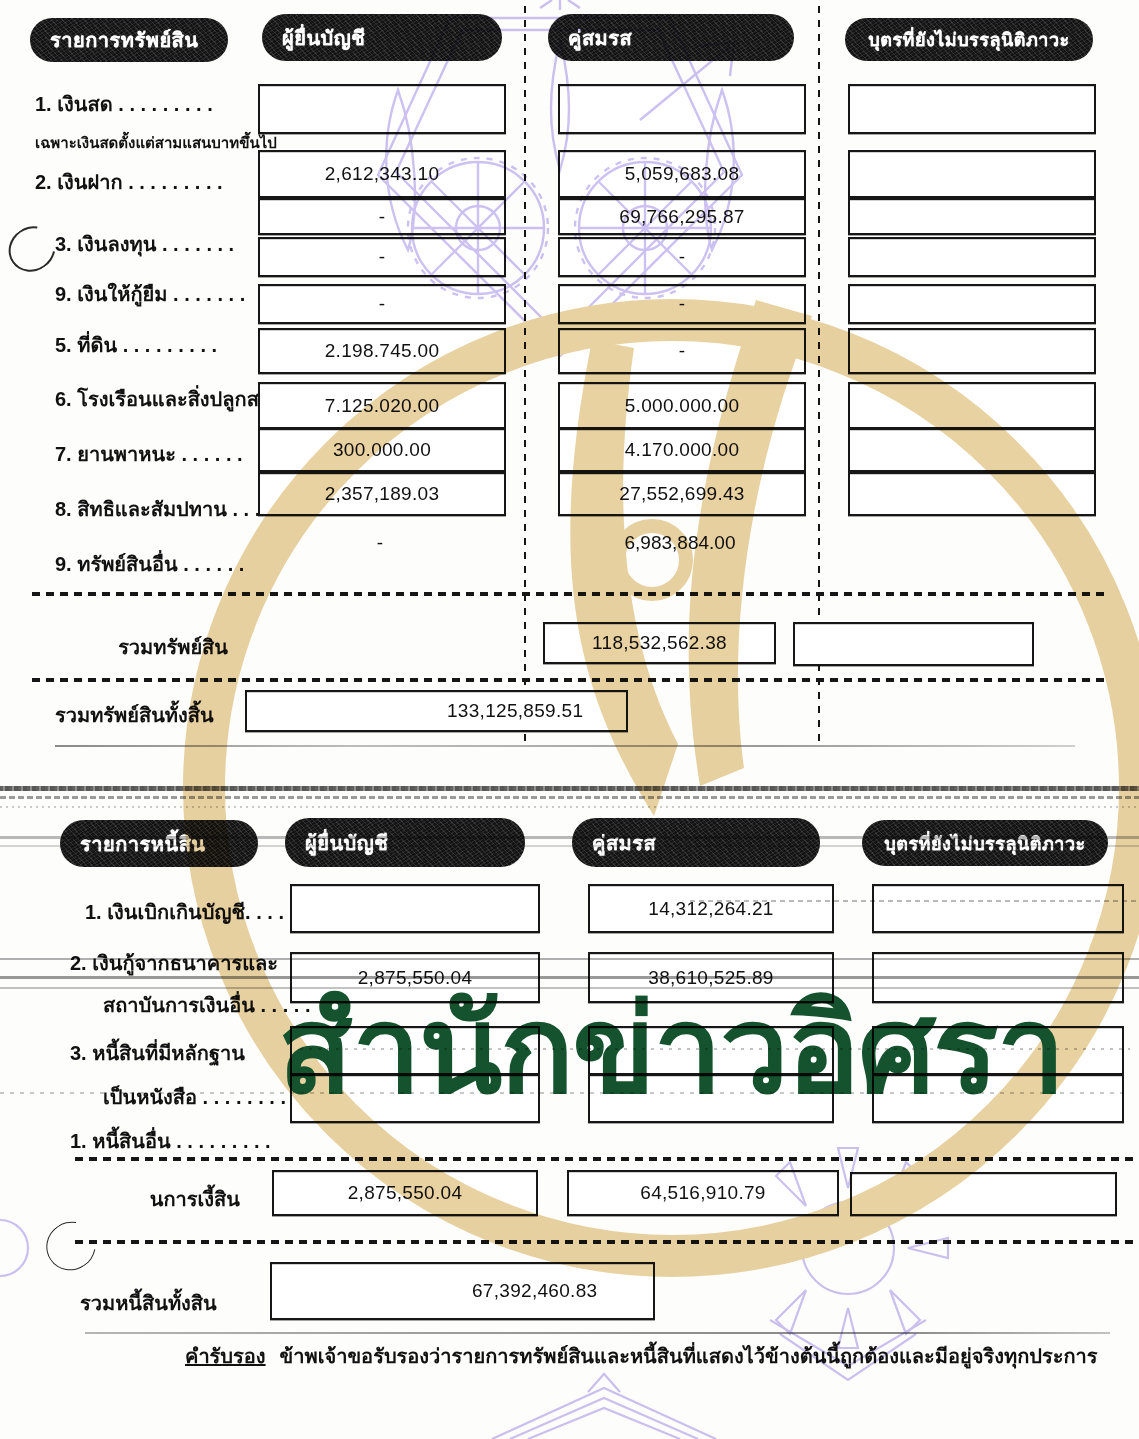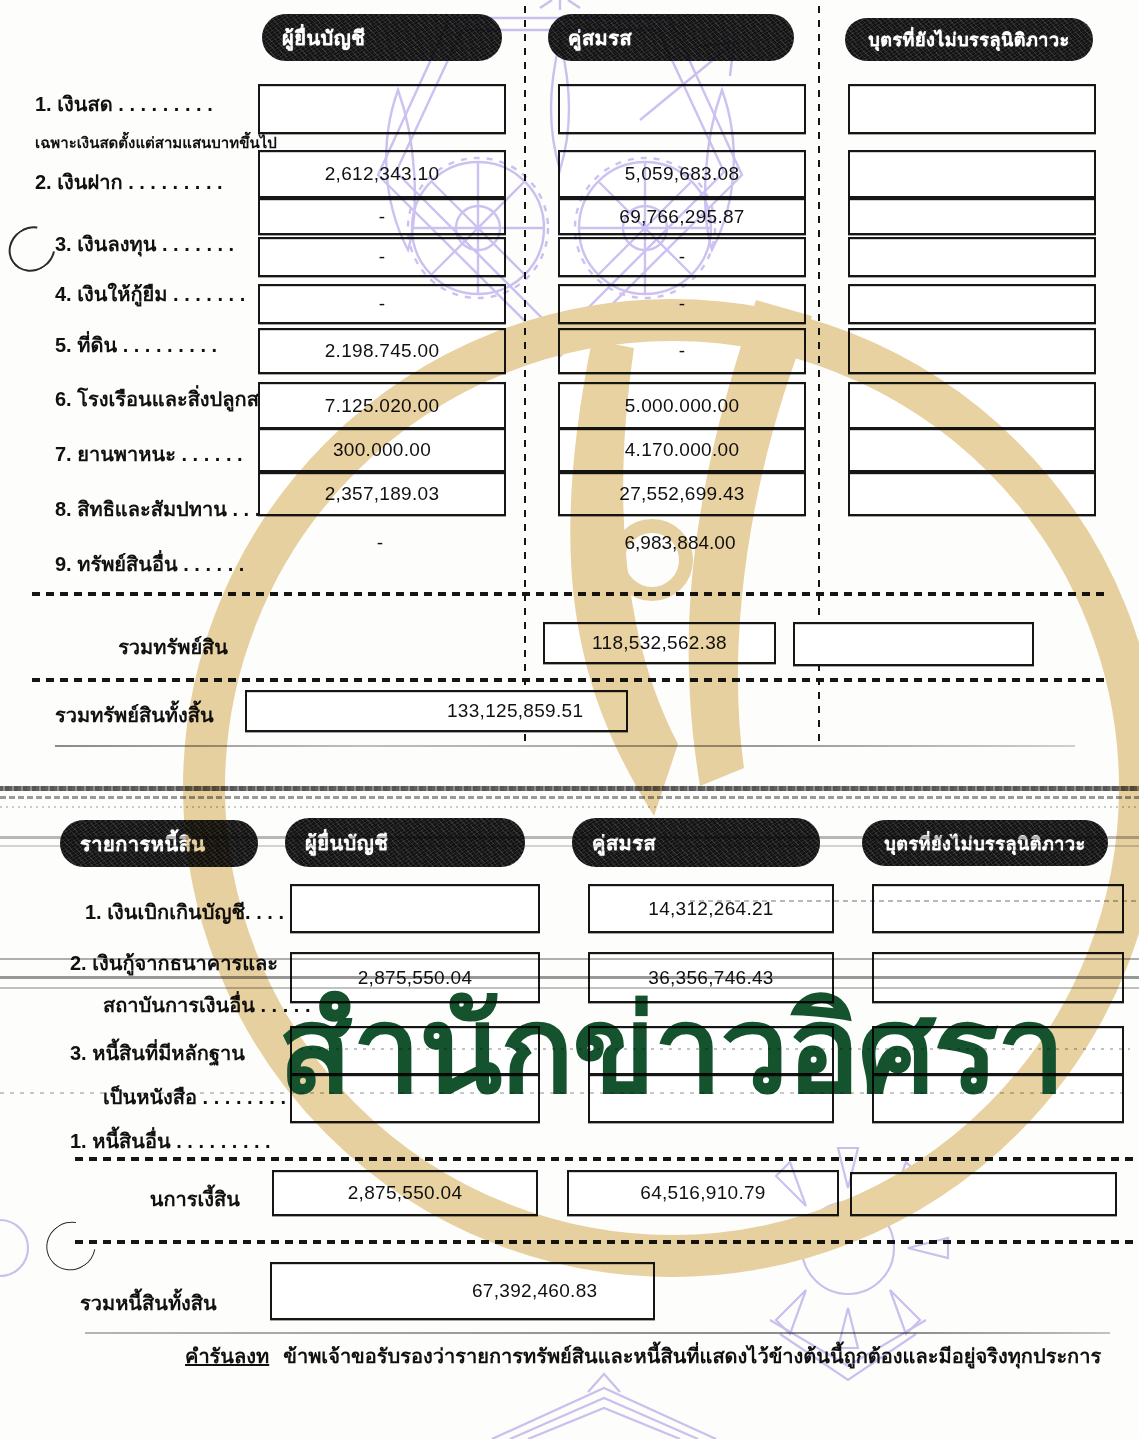--- a/index.html
+++ b/index.html
@@ -83,39 +83,42 @@
       </g>
     </svg>
     <div class="wm-thai" style="color:#14532d;text-align:center;">สำนักข่าวอิศรา</div>
   </div>
 
   <div class="content">
 
     <div class="vline" style="left:524px;top:6px;height:736px;"></div>
     <div class="vline" style="left:818px;top:6px;height:736px;"></div>
 
+    <div class="badge" style="left:30px;top:18px;width:198px;height:44px;font-size:20px;">
+        <span>รายการทรัพย์สิน</span>
+      </div>
     <div class="badge" style="left:262px;top:14px;width:240px;height:47px;font-size:20px;">
         <span>ผู้ยื่นบัญชี</span>
       </div>
     <div class="badge" style="left:548px;top:14px;width:246px;height:47px;font-size:20px;">
         <span>คู่สมรส</span>
       </div>
     <div class="badge center" style="left:845px;top:18px;width:248px;height:43px;font-size:18px;">
         <span>บุตรที่ยังไม่บรรลุนิติภาวะ</span>
       </div>
 
     <div class="note" style="left:35px;top:131px;">เฉพาะเงินสดตั้งแต่สามแสนบาทขึ้นไป</div>
 
     <div class="punch" style="left:8px;top:227px;width:44px;height:40px;"></div>
 
     <div id="asset-rows">
         <div class="rowlabel" style="left: 35px; top: 88px;">1. เงินสด  .  .  .  .  .  .  .  .  .</div>
         <div class="rowlabel" style="left: 35px; top: 166px;">2. เงินฝาก  .  .  .  .  .  .  .   .  .</div>
         <div class="rowlabel" style="left: 55px; top: 228px;">3.  เงินลงทุน  .  .  .  .  .  .  .</div>
-        <div class="rowlabel" style="left: 55px; top: 278px;">4.  เงินให้กู้ยืม  .  .  .  .  .  .  .</div>
+        <div class="rowlabel" style="left: 55px; top: 278px;">9.  เงินให้กู้ยืม  .  .  .  .  .  .  .</div>
         <div class="rowlabel" style="left: 55px; top: 329px;">5.  ที่ดิน  .  .  .  .  .  .  .   .  .</div>
         <div class="rowlabel" style="left: 55px; top: 383px;">6.  โรงเรือนและสิ่งปลูกสร้าง</div>
         <div class="rowlabel" style="left: 55px; top: 438px;">7.  ยานพาหนะ  .  .  .  .  .  .</div>
         <div class="rowlabel" style="left: 55px; top: 493px;">8.  สิทธิและสัมปทาน   .  .  .</div>
         <div class="rowlabel" style="left: 55px; top: 548px;">9.  ทรัพย์สินอื่น  .  .  .  .  .  .</div>
         <div class="cellbox" style="left: 258px; top: 84px; width: 244px; height: 46px;"></div>
         <div class="cellbox" style="left: 558px; top: 84px; width: 244px; height: 46px;"></div>
         <div class="cellbox" style="left: 848px; top: 84px; width: 244px; height: 46px;"></div>
         <div class="cellbox" style="left: 258px; top: 150px; width: 244px; height: 44px;">2,612,343.10</div>
         <div class="cellbox" style="left: 558px; top: 150px; width: 244px; height: 44px;">5,059,683.08</div>
@@ -174,21 +177,21 @@
         <div class="rowlabel" style="left: 85px; top: 896px;">1. เงินเบิกเกินบัญชี. . . . . .</div>
         <div class="rowlabel" style="left: 70px; top: 947px;">2. เงินกู้จากธนาคารและ</div>
         <div class="rowlabel" style="left: 103px; top: 989px;">สถาบันการเงินอื่น  . . . . .</div>
         <div class="rowlabel" style="left: 70px; top: 1037px;">3.  หนี้สินที่มีหลักฐาน</div>
         <div class="rowlabel" style="left: 103px; top: 1081px;">เป็นหนังสือ . . . . . . . .</div>
         <div class="rowlabel" style="left: 70px; top: 1125px;">1.  หนี้สินอื่น  . . . . . . . . .</div>
         <div class="cellbox" style="left: 290px; top: 884px; width: 246px; height: 45px;"></div>
         <div class="cellbox" style="left: 588px; top: 884px; width: 242px; height: 45px;">14,312,264.21</div>
         <div class="cellbox" style="left: 872px; top: 884px; width: 248px; height: 45px;"></div>
         <div class="cellbox" style="left: 290px; top: 952px; width: 246px; height: 47px;">2,875,550.04</div>
-        <div class="cellbox" style="left: 588px; top: 952px; width: 242px; height: 47px;">36,356,746.43</div>
+        <div class="cellbox" style="left: 588px; top: 952px; width: 242px; height: 47px;">38,610,525.89</div>
         <div class="cellbox" style="left: 872px; top: 952px; width: 248px; height: 47px;"></div>
         <div class="cellbox" style="left: 290px; top: 1026px; width: 246px; height: 45px;"></div>
         <div class="cellbox" style="left: 588px; top: 1026px; width: 242px; height: 45px;"></div>
         <div class="cellbox" style="left: 872px; top: 1026px; width: 248px; height: 45px;"></div>
         <div class="cellbox" style="left: 290px; top: 1074px; width: 246px; height: 45px;"></div>
         <div class="cellbox" style="left: 588px; top: 1074px; width: 242px; height: 45px;"></div>
         <div class="cellbox" style="left: 872px; top: 1074px; width: 248px; height: 45px;"></div>
       </div>
 
     <div class="hdash" style="left:75px;top:1157px;width:1062px;"></div>
@@ -199,21 +202,21 @@
     <div class="hdash" style="left:75px;top:1240px;width:1062px;"></div>
     <div class="punch thin" style="left:46px;top:1222px;width:48px;height:46px;"></div>
     <div class="totlabel" style="left:80px;top:1287px;">รวมหนี้สินทั้งสิน</div>
     <div class="cellbox grandbox" style="left:270px;top:1262px;width:385px;height:58px;border-width:2.5px;padding-left:200px;box-sizing:border-box;">
         <span>67,392,460.83</span>
       </div>
 
     <div class="abs" style="left:85px;top:1332px;width:1025px;height:2px;background:linear-gradient(90deg,#b5b5b5,#8f8f8f 55%,#8a8a8a 80%,#c2c2c2);"></div>
 
     <div class="cert" style="left:185px;top:1340px;">
-      <span class="hd">คำรันลงท</span><span>ข้าพเจ้าขอรับรองว่ารายการทรัพย์สินและหนี้สินที่แสดงไว้ข้างต้นนี้ถูกต้องและมีอยู่จริงทุกประการ</span>
+      <span class="hd">คำรับรอง</span><span>ข้าพเจ้าขอรับรองว่ารายการทรัพย์สินและหนี้สินที่แสดงไว้ข้างต้นนี้ถูกต้องและมีอยู่จริงทุกประการ</span>
     </div>
   </div>
 
   <div class="noise" style="left:0;top:786px;width:1139px;height:5px;background:repeating-linear-gradient(90deg,#3a3a3a 0 3px,#777 3px 5px,#2e2e2e 5px 9px);opacity:.8;"></div>
   <div class="noise" style="left:0;top:796px;width:1139px;height:3px;background:repeating-linear-gradient(90deg,#666 0 6px,transparent 6px 9px);opacity:.65;"></div>
   <div class="noise" style="left:0;top:806px;width:1139px;height:2px;background:repeating-linear-gradient(90deg,#999 0 2px,transparent 2px 6px);opacity:.5;"></div>
   <div class="noise" style="left:0;top:836px;width:1139px;height:3px;background:rgba(130,130,130,.55);"></div>
   <div class="noise" style="left:0;top:845px;width:1139px;height:2px;background:rgba(150,150,150,.4);"></div>
   <div class="noise" style="left:690px;top:900px;width:449px;height:2px;background:repeating-linear-gradient(90deg,#8a8a8a 0 5px,transparent 5px 9px);opacity:.6;"></div>
   <div class="noise" style="left:0;top:958px;width:1139px;height:2px;background:rgba(100,100,100,.5);"></div>

